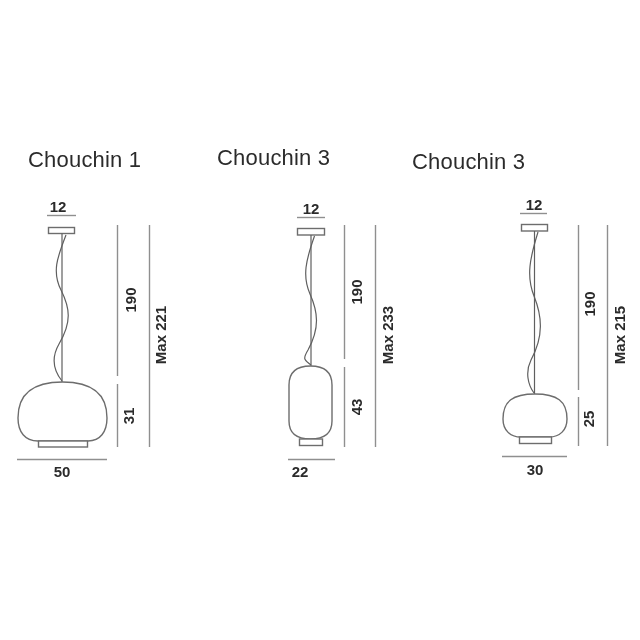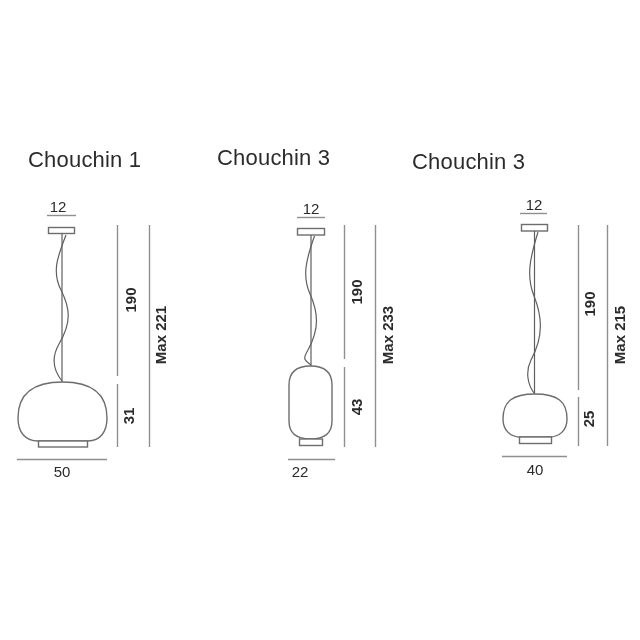--- a/index.html
+++ b/index.html
@@ -18,21 +18,21 @@
   }
   #drawing{position:absolute;left:0;top:0;}
   .title{
     position:absolute;
     font-size:22px;font-weight:400;color:var(--text);
     white-space:nowrap;letter-spacing:0.2px;
   }
   .hlabel{
     position:absolute;
     transform:translateX(-50%);
-    font-size:15px;font-weight:400;color:var(--text);
+    font-size:15px;font-weight:700;color:var(--text);
     white-space:nowrap;
   }
   .vlabel{
     position:absolute;
     transform:translate(-50%,-50%) rotate(-90deg);
     font-size:15px;font-weight:700;color:var(--text);
     white-space:nowrap;
   }
   
   .dim{stroke:var(--dim-line);stroke-width:1.4;fill:none;}
@@ -98,15 +98,15 @@
   <div class="vlabel" style="left:356px;top:292px">190</div>
   <div class="vlabel" style="left:356px;top:407px">43</div>
   <div class="vlabel" style="left:387px;top:335px">Max 233</div>
   <div class="hlabel" style="left:300px;top:463px">22</div>
 
   <div class="title" style="left:412px;top:149px">Chouchin 3</div>
   <div class="hlabel" style="left:534px;top:196px">12</div>
   <div class="vlabel" style="left:589px;top:304px">190</div>
   <div class="vlabel" style="left:588px;top:419px">25</div>
   <div class="vlabel" style="left:619px;top:335px">Max 215</div>
-  <div class="hlabel" style="left:535px;top:461px">40</div>
+  <div class="hlabel" style="left:535px;top:461px">30</div>
 
 </div>
 
 </body></html>

